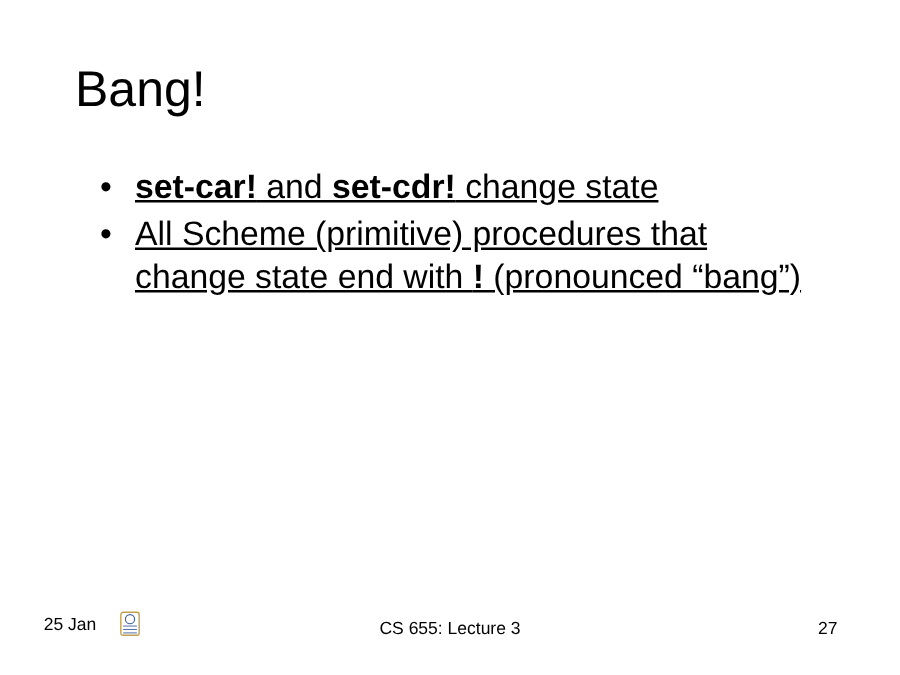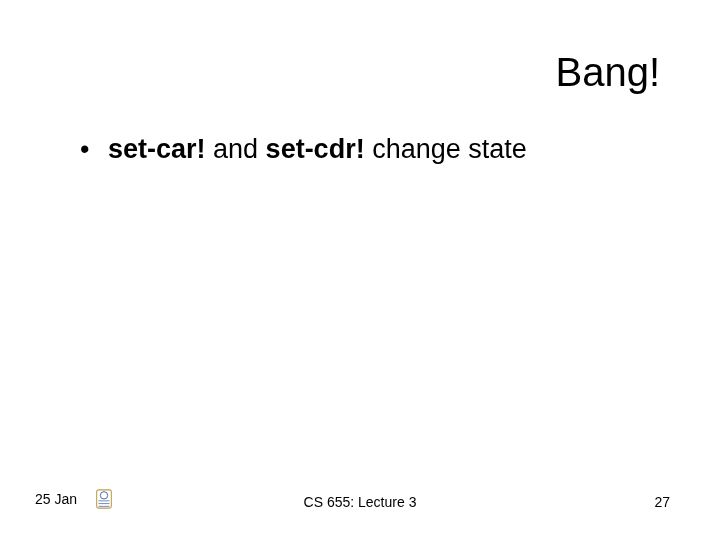--- a/index.html
+++ b/index.html
@@ -5,35 +5,36 @@
     * { margin: 0; padding: 0; box-sizing: border-box; }
     html, body { width: 720px; height: 540px; }
     body {
       background: #ffffff;
       font-family: Arial, Helvetica, sans-serif;
       color: #000;
       position: relative;
       padding: 50px 60px 0 60px;
     }
     .title {
-      text-align: right;
+      text-align: left;
       font-size: 40px;
       font-weight: 400;
       margin-bottom: 38px;
     }
     .bullets {
       list-style: none;
       font-size: 27px;
       line-height: 1.25;
       padding-left: 20px;
     }
     .bullets > li {
       position: relative;
       padding-left: 28px;
       margin-bottom: 4px;
+      text-decoration: underline;
     }
     .bullets > li::before {
       content: "•";
       position: absolute;
       left: 0;
       top: 0;
     }
     .b { font-weight: bold; }
     .i { font-style: italic; }
     .footer {
@@ -73,20 +74,23 @@
   </style>
 </head>
 <body>
 
 <h1 class="title">Bang!</h1>
 
 <ul class="bullets">
   <li>
     <span class="b">set-car!</span><span> and </span><span class="b">set-cdr!</span><span> change state</span>
   </li>
+  <li>
+    <span>All Scheme (primitive) procedures that change state end with </span><span class="b">!</span><span> (pronounced “bang”)</span>
+  </li>
 </ul>
 
 <div class="footer">
   <div class="footer-left">
     <span>25 Jan</span>
     <span class="logo">
       <svg viewBox="0 0 24 24">
         <rect x="4" y="2" width="16" height="20" rx="2" fill="none" stroke="#c0a050" stroke-width="1.2"></rect>
         <circle cx="12" cy="8" r="4" fill="none" stroke="#4060a0" stroke-width="1"></circle>
         <path d="M6 14 L18 14 M6 17 L18 17 M6 20 L18 20" stroke="#4060a0" stroke-width="0.8"></path>

